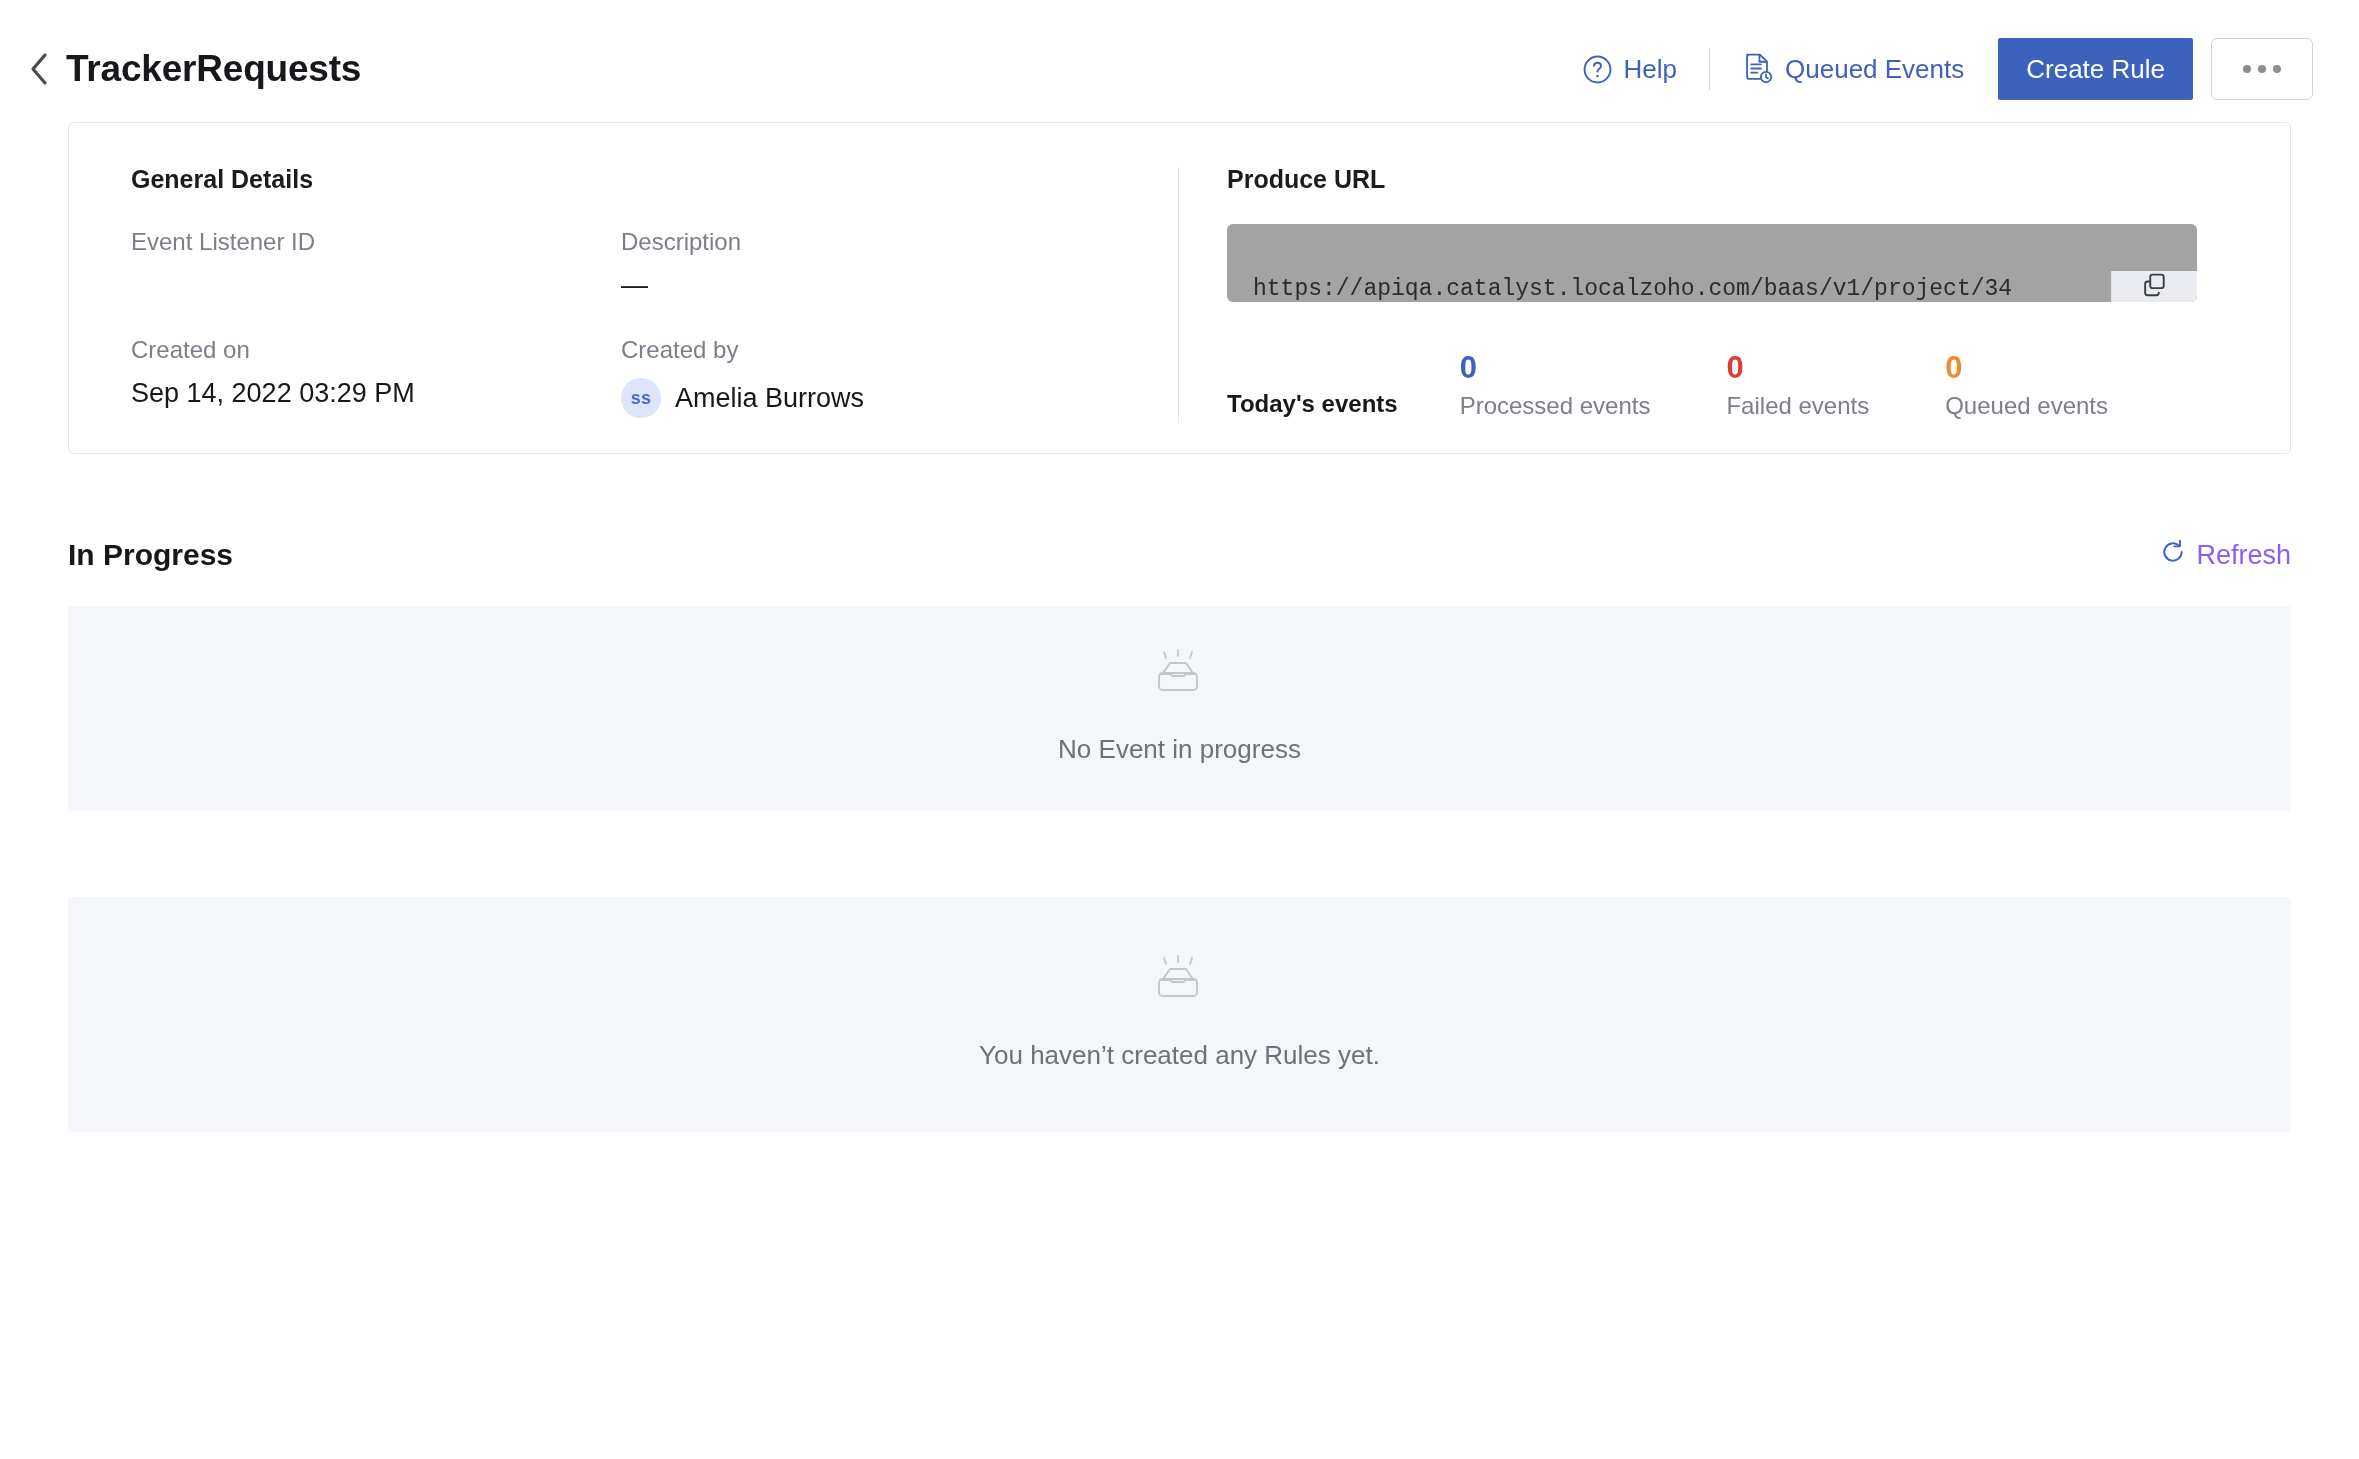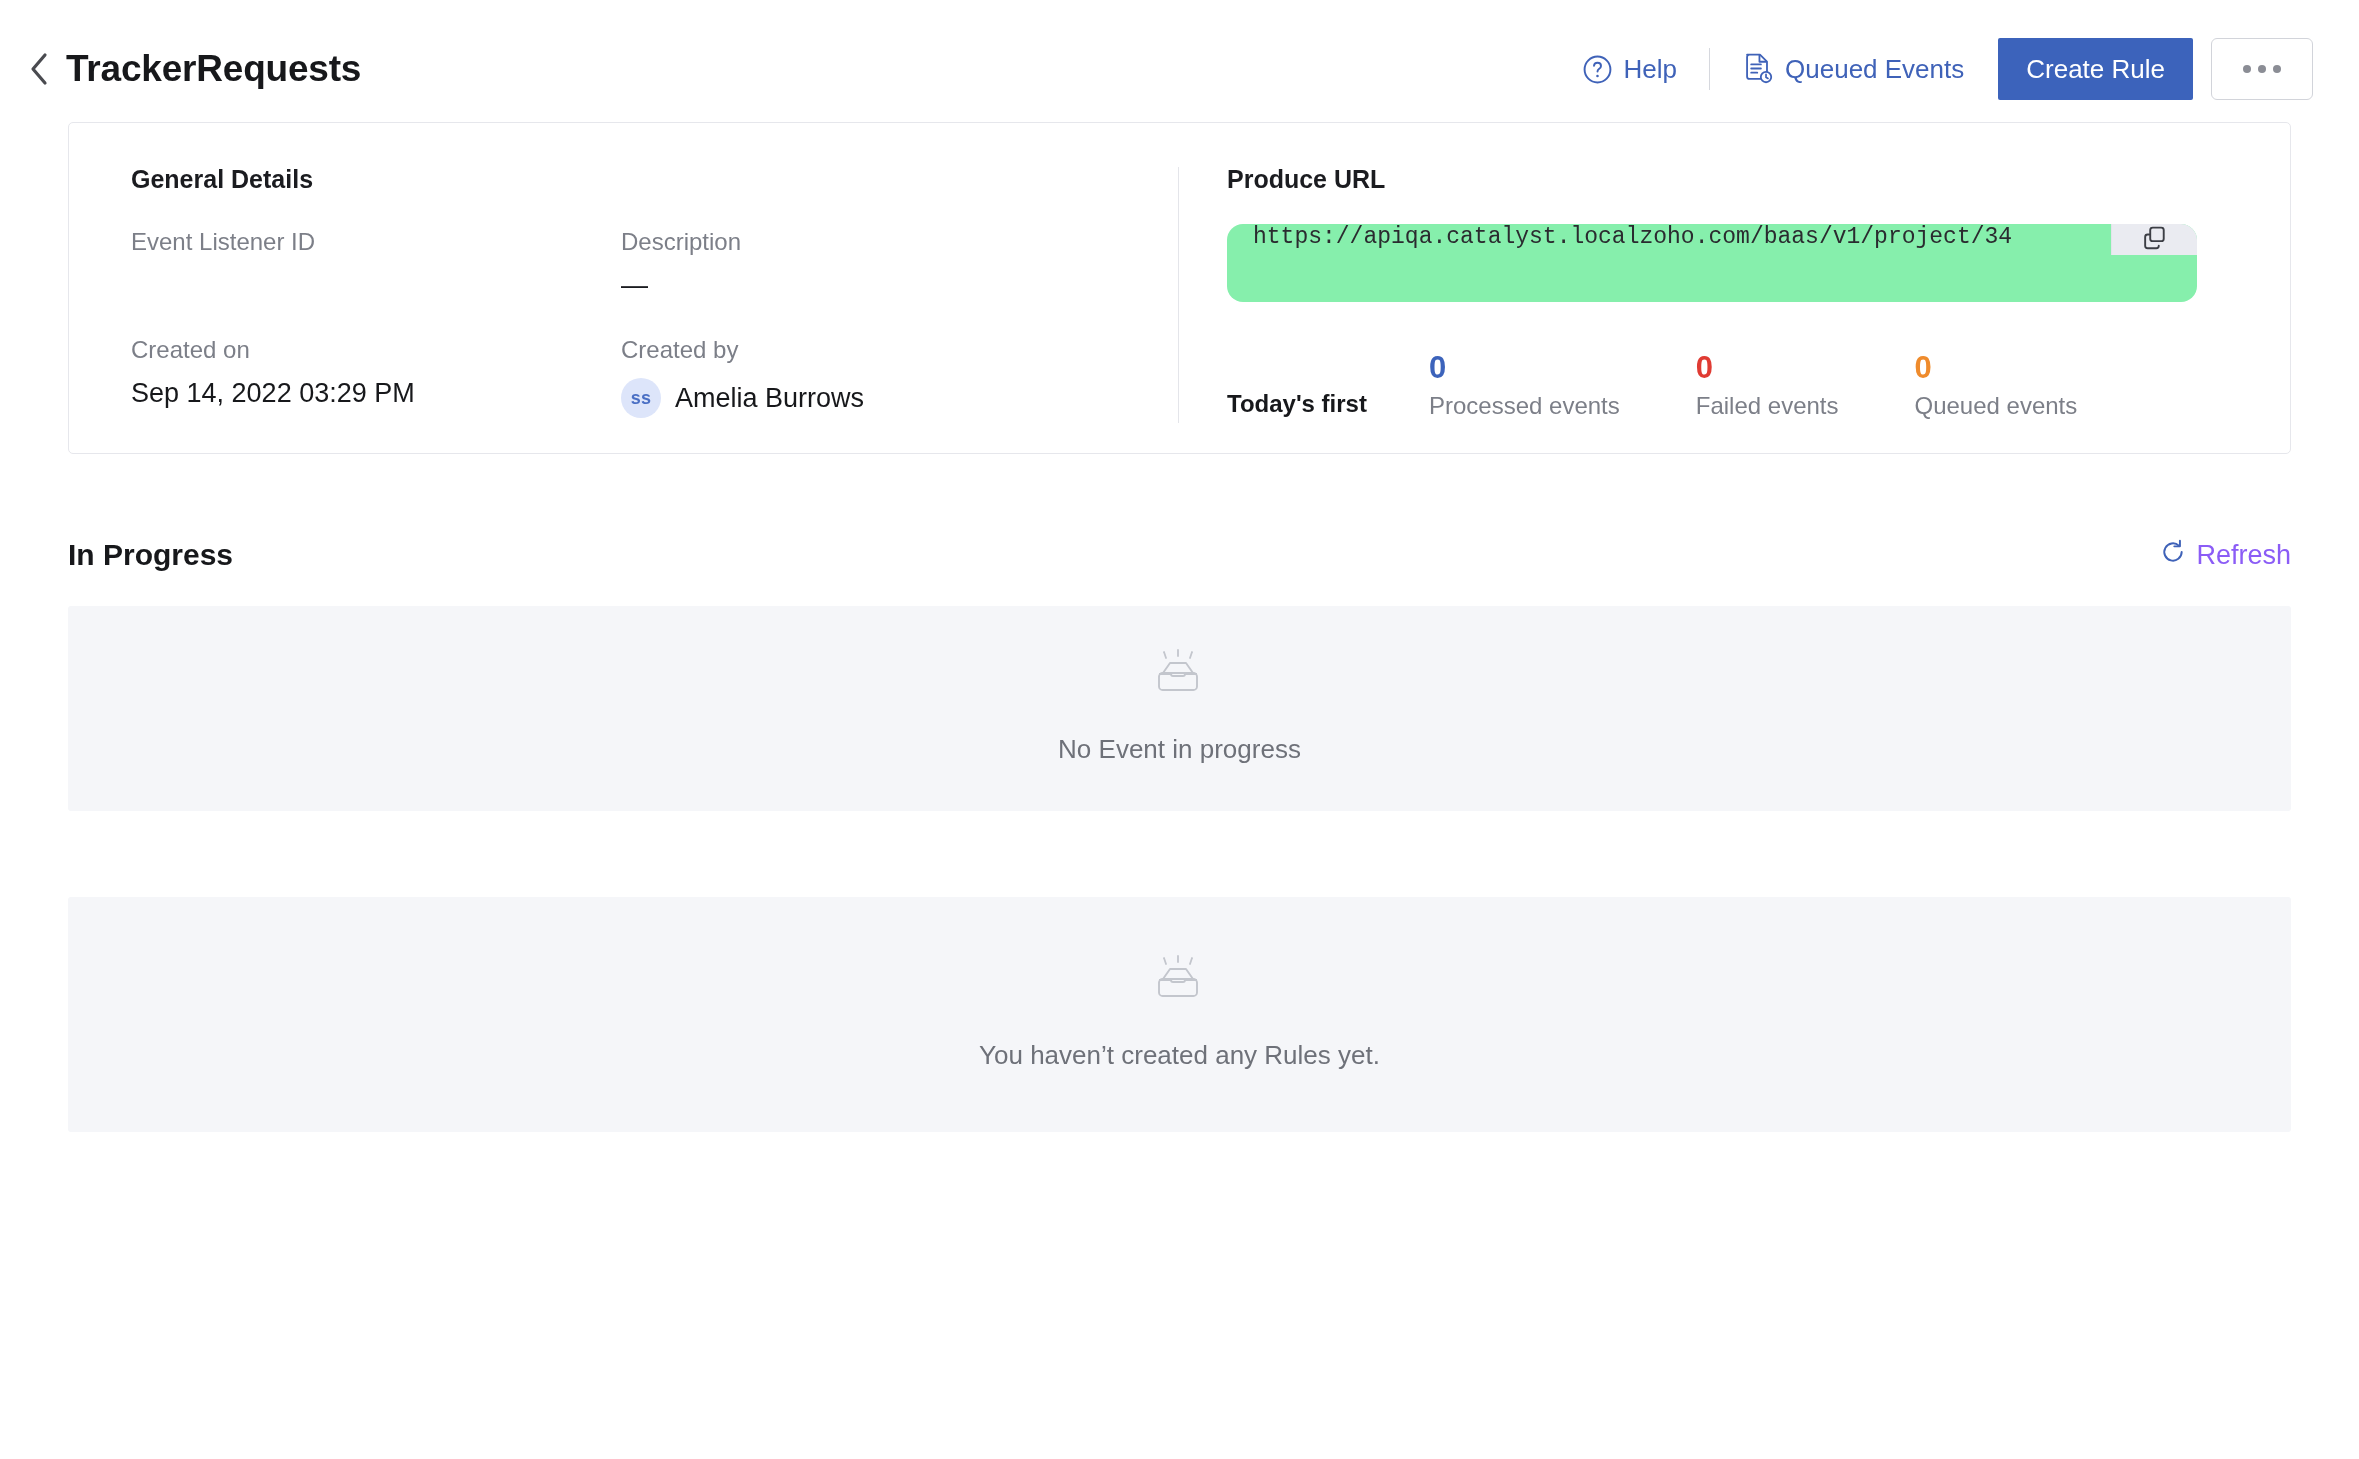--- a/index.html
+++ b/index.html
@@ -162,23 +162,23 @@
     padding: 42px 48px 0 48px;
   }
   .pu-title {
     font-size: 25px;
     font-weight: 700;
     color: #1b1c20;
     margin-bottom: 30px;
   }
   .url-box {
     display: flex;
-    align-items: flex-start;
-    background: #86efac;
-    border-radius: 16px;
+    align-items: flex-end;
+    background: #a3a3a3;
+    border-radius: 6px;
     height: 78px;
     overflow: hidden;
     max-width: 970px;
   }
   .url-text {
     flex: 1 1 auto;
     display: flex;
     align-items: center;
     padding: 0 26px;
     font-family: "Liberation Mono", monospace;
@@ -367,21 +367,21 @@
           <span>
             <svg width="27" height="27" viewBox="0 0 24 24" fill="none">
               <rect x="8.2" y="3.2" width="12" height="12" rx="2.2" stroke="#3c3e45" stroke-width="1.7"></rect>
               <path d="M15.8 19.3a2.2 2.2 0 0 1-2.2 2.2H5.9a2.2 2.2 0 0 1-2.2-2.2v-7.7a2.2 2.2 0 0 1 2.2-2.2h1.4" stroke="#3c3e45" stroke-width="1.7" stroke-linecap="round" stroke-linejoin="round"></path>
             </svg>
           </span>
         </div>
       </div>
 
       <div class="stats">
-        <div class="stats-label">Today's first</div>
+        <div class="stats-label">Today's events</div>
 
         <div class="stat">
           <div class="stat-num" style="color:#3c63bb;">0</div>
           <div class="stat-cap">Processed events</div>
         </div>
 
         <div class="stat">
           <div class="stat-num" style="color:#e03b33;">0</div>
           <div class="stat-cap">Failed events</div>
         </div>

